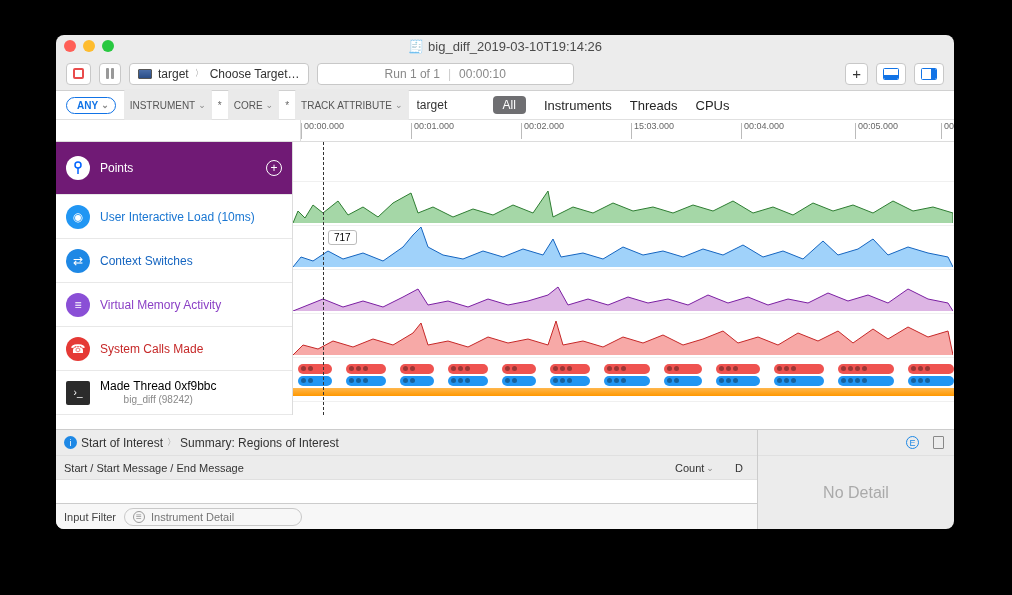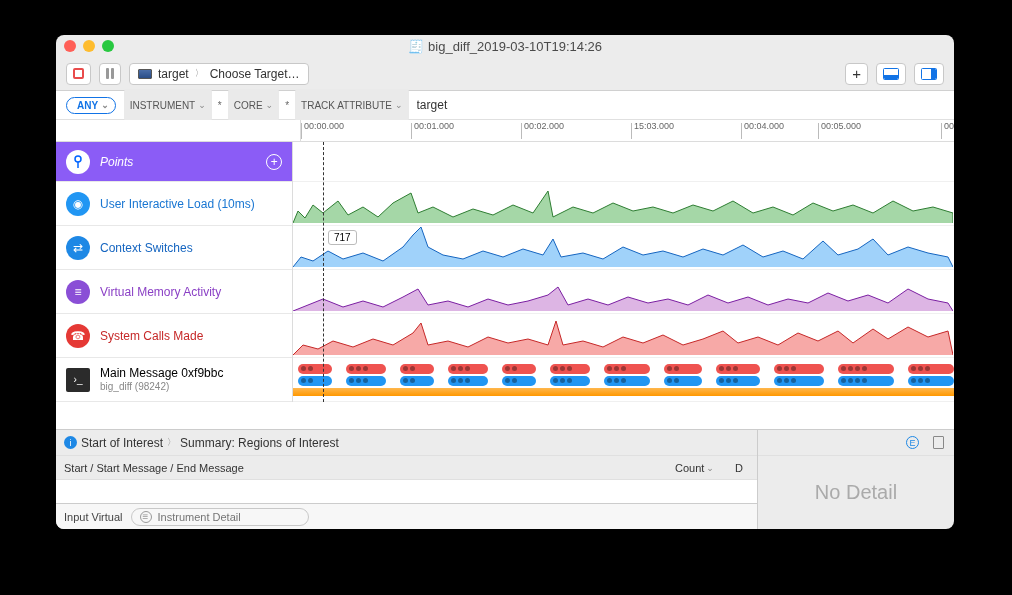--- a/index.html
+++ b/index.html
@@ -36,35 +36,35 @@
     .tab{font-size:13px;color:#262626;}
     .timeline-area{flex:1;display:flex;flex-direction:column;background:#fff;overflow:hidden;}
     .ruler{height:22px;border-bottom:1px solid #dcdcdc;position:relative;font-size:9px;color:#666;display:flex;}
     .ruler-left{width:245px;border-right:1px solid #dcdcdc;}
     .ruler-scale{flex:1;position:relative;}
     .rtick{position:absolute;top:3px;height:16px;border-left:1px solid #bbb;}
     .rtick span{position:absolute;top:-2px;left:2px;}
     .tracks{display:flex;}
     .track-labels{width:245px;border-right:1px solid #dcdcdc;}
     .track-row{height:44px;border-bottom:1px solid #e8e8e8;display:flex;align-items:center;padding:0 10px;gap:10px;font-size:12px;position:relative;}
-    .track-row.points{background:#8b5cf6;color:#fff;height:40px;font-style:italic;}
+    .track-row.points{background:#701a75;color:#fff;height:53px;}
     .row-icon{width:24px;height:24px;border-radius:50%;display:flex;align-items:center;justify-content:center;flex-shrink:0;}
     .points .row-icon{background:#fff;}
     .adder{position:absolute;right:10px;width:16px;height:16px;border:1.5px solid #fff;border-radius:50%;display:flex;align-items:center;justify-content:center;font-size:12px;color:#fff;}
     .track-row.uil .row-icon{background:#2196f3;color:#fff;}
     .track-row.uil{color:#1976d2;}
     .track-row.cs .row-icon{background:#1e88e5;color:#fff;}
     .track-row.cs{color:#1565c0;}
     .track-row.vm .row-icon{background:#8a4fd6;color:#fff;}
     .track-row.vm{color:#8a3fc5;}
     .track-row.sc .row-icon{background:#e53935;color:#fff;}
     .track-row.sc{color:#c62828;}
     .track-row.thr .row-icon{background:#2b2b2b;border-radius:2px;color:#fff;font-size:10px;}
     .thr-labels{line-height:1.1;}
-    .thr-sub{font-size:10px;color:#888;}
+    .thr-sub{font-size:10px;color:#888;text-align:center;}
     .lane{height:44px;border-bottom:1px solid #f0f0f0;position:relative;overflow:hidden;}
     .lane.points{height:40px;}
     .playhead{position:absolute;left:30px;top:0;bottom:0;border-left:1px dashed #333;z-index:5;}
     .tooltip{position:absolute;left:35px;top:4px;background:#fff;border:1px solid #bbb;border-radius:3px;padding:1px 5px;font-size:10px;z-index:6;}
     svg.wave{position:absolute;left:0;bottom:2px;}
     .thread-lane{display:flex;flex-direction:column;justify-content:center;gap:2px;padding:2px 0;}
     .blob-row{display:flex;gap:14px;padding-left:5px;}
     .blob{height:10px;border-radius:5px;display:flex;align-items:center;padding:0 3px;gap:2px;}
     .blob.red{background:#ef5350;} .blob.blue{background:#2196f3;}
     .blob .d{width:5px;height:5px;background:rgba(0,0,0,0.35);border-radius:50%;}
@@ -78,21 +78,21 @@
     .detail-body{flex:1;background:#fff;}
     .detail-foot{height:26px;border-top:1px solid #ccc;display:flex;align-items:center;padding:0 8px;gap:8px;background:#f7f7f7;}
     .foot-label{font-size:11px;color:#444;}
     .foot-input{flex:0 0 170px;height:18px;border:1px solid #c8c8c8;border-radius:9px;padding:0 8px;display:flex;align-items:center;gap:6px;}
     .foot-input input{border:none;outline:none;font-size:11px;flex:1;background:transparent;}
     .foot-ico{color:#999;font-size:10px;border:1px solid #999;border-radius:50%;width:12px;height:12px;display:inline-flex;align-items:center;justify-content:center;}
     .detail-right{width:197px;border-left:1px solid #ccc;display:flex;flex-direction:column;}
     .dright-head{height:26px;border-bottom:1px solid #e0e0e0;display:flex;align-items:center;justify-content:flex-end;padding:0 10px;gap:14px;}
     .stack-i{width:13px;height:13px;border-radius:50%;border:1.5px solid #1e88e5;color:#1e88e5;font-size:9px;display:inline-flex;align-items:center;justify-content:center;}
     .doc-o{width:11px;height:13px;border:1px solid #888;border-radius:1px;position:relative;}
-    .dright-body{flex:1;display:flex;align-items:center;justify-content:center;color:#aaa;font-size:20px;}
+    .dright-body{flex:1;display:flex;align-items:center;justify-content:center;color:#aaa;font-size:16px;}
     .track-canvas{position:relative;flex:1;}
   </style>
 </head>
 <body>
 
 <div class="window">
   <div class="titlebar">
     <div class="traffic">
       <div class="dot red"></div>
       <div class="dot yel"></div>
@@ -113,20 +113,25 @@
           <span></span>
           <span></span>
         </span>
       </div>
     <div class="btn target">
       <span class="laptop"></span>
       <span>target</span>
       <span class="chev">〉</span>
       <span>Choose Target…</span>
     </div>
+    <div class="run-pill">
+      <span>Run 1 of 1</span>
+      <span class="sep">|</span>
+      <span>00:00:10</span>
+    </div>
     <div class="spacer"></div>
     <div class="btn icon-only">
         <span class="plus">+</span>
       </div>
     <div class="btn icon-only">
         <span class="panel-rect bot"></span>
       </div>
     <div class="btn icon-only">
         <span class="panel-rect side"></span>
       </div>
@@ -145,20 +150,26 @@
     <div class="chip">
         <span>CORE</span>
         <span class="chev">⌄</span>
       </div>
     <span class="chipdot">*</span>
     <div class="chip">
         <span>TRACK ATTRIBUTE</span>
         <span class="chev">⌄</span>
       </div>
     <input class="filter-input" value="target" style="">
+    <div class="tabs">
+      <div class="seg-all">All</div>
+      <div class="tab">Instruments</div>
+      <div class="tab">Threads</div>
+      <div class="tab">CPUs</div>
+    </div>
   </div>
 
   <div class="timeline-area">
     <div class="ruler">
       <div class="ruler-left"></div>
       <div class="ruler-scale">
         <div class="rtick" style="left:0">
             <span>00:00.000</span>
           </div>
         <div class="rtick" style="left:110px">
@@ -166,21 +177,21 @@
           </div>
         <div class="rtick" style="left:220px">
             <span>00:02.000</span>
           </div>
         <div class="rtick" style="left:330px">
             <span>15:03.000</span>
           </div>
         <div class="rtick" style="left:440px">
             <span>00:04.000</span>
           </div>
-        <div class="rtick" style="left:517px">
+        <div class="rtick" style="left:554px">
             <span>00:05.000</span>
           </div>
         <div class="rtick" style="left:640px">
             <span>00:06</span>
           </div>
       </div>
     </div>
     <div class="tracks">
       <div class="track-labels">
         <div class="track-row points">
@@ -205,21 +216,21 @@
           <span class="row-icon">≡</span>
           <span>Virtual Memory Activity</span>
         </div>
         <div class="track-row sc">
           <span class="row-icon">☎</span>
           <span>System Calls Made</span>
         </div>
         <div class="track-row thr">
           <span class="row-icon">›_</span>
           <span class="thr-labels">
-            <div>Main Message  0xf9bbc</div>
+            <div>Made Thread  0xf9bbc</div>
             <div class="thr-sub">big_diff (98242)</div>
           </span>
         </div>
       </div>
       <div class="track-canvas">
         <div class="playhead"></div>
         <div class="lane points"></div>
         <div class="lane">
           <svg class="wave" width="660" height="40">
               <polyline fill="#4caf50" fill-opacity="0.5" stroke="#2e7d32" stroke-width="1" points="0,40 5,28 12,35 20,22 30,30 45,18 55,32 70,24 85,34 100,20 118,10 125,30 140,24 160,34 180,26 200,32 220,22 240,30 255,8 260,34 280,24 300,30 320,20 340,28 360,24 380,30 400,22 420,28 440,18 460,30 480,24 500,32 520,20 540,28 560,22 580,30 600,18 620,28 640,24 660,30 660,40"></polyline>
@@ -377,21 +388,21 @@
       <div class="cols">
         <div class="c1">Start / Start Message / End Message</div>
         <div class="c2">
             <span>Count</span>
             <span class="chev">⌄</span>
           </div>
         <div style="width:14px">D</div>
       </div>
       <div class="detail-body"></div>
       <div class="detail-foot">
-        <span class="foot-label">Input Virtual</span>
+        <span class="foot-label">Input Filter</span>
         <div class="foot-input">
           <span class="foot-ico">≡</span>
           <input placeholder="Instrument Detail" style="">
         </div>
       </div>
     </div>
     <div class="detail-right">
       <div class="dright-head">
         <span class="stack-i">E</span>
         <span class="doc-o"></span>

